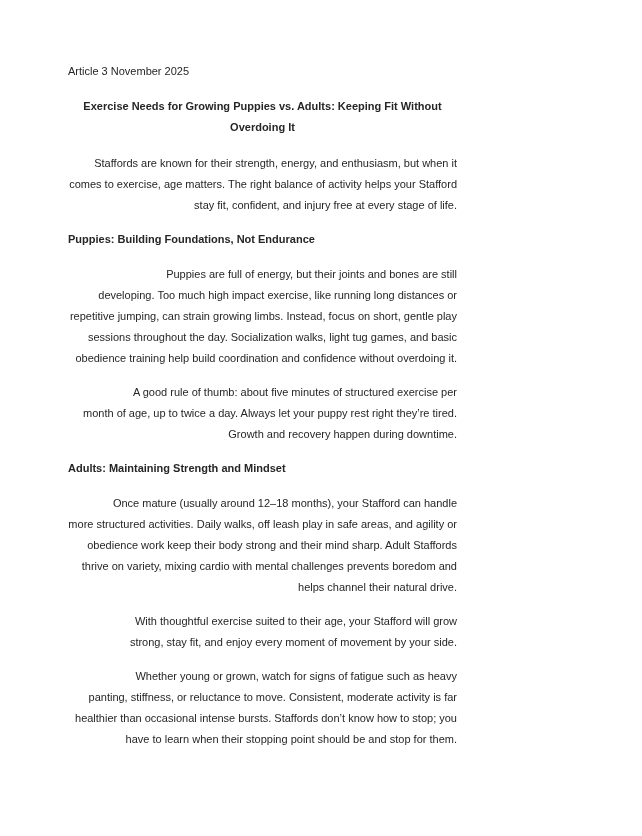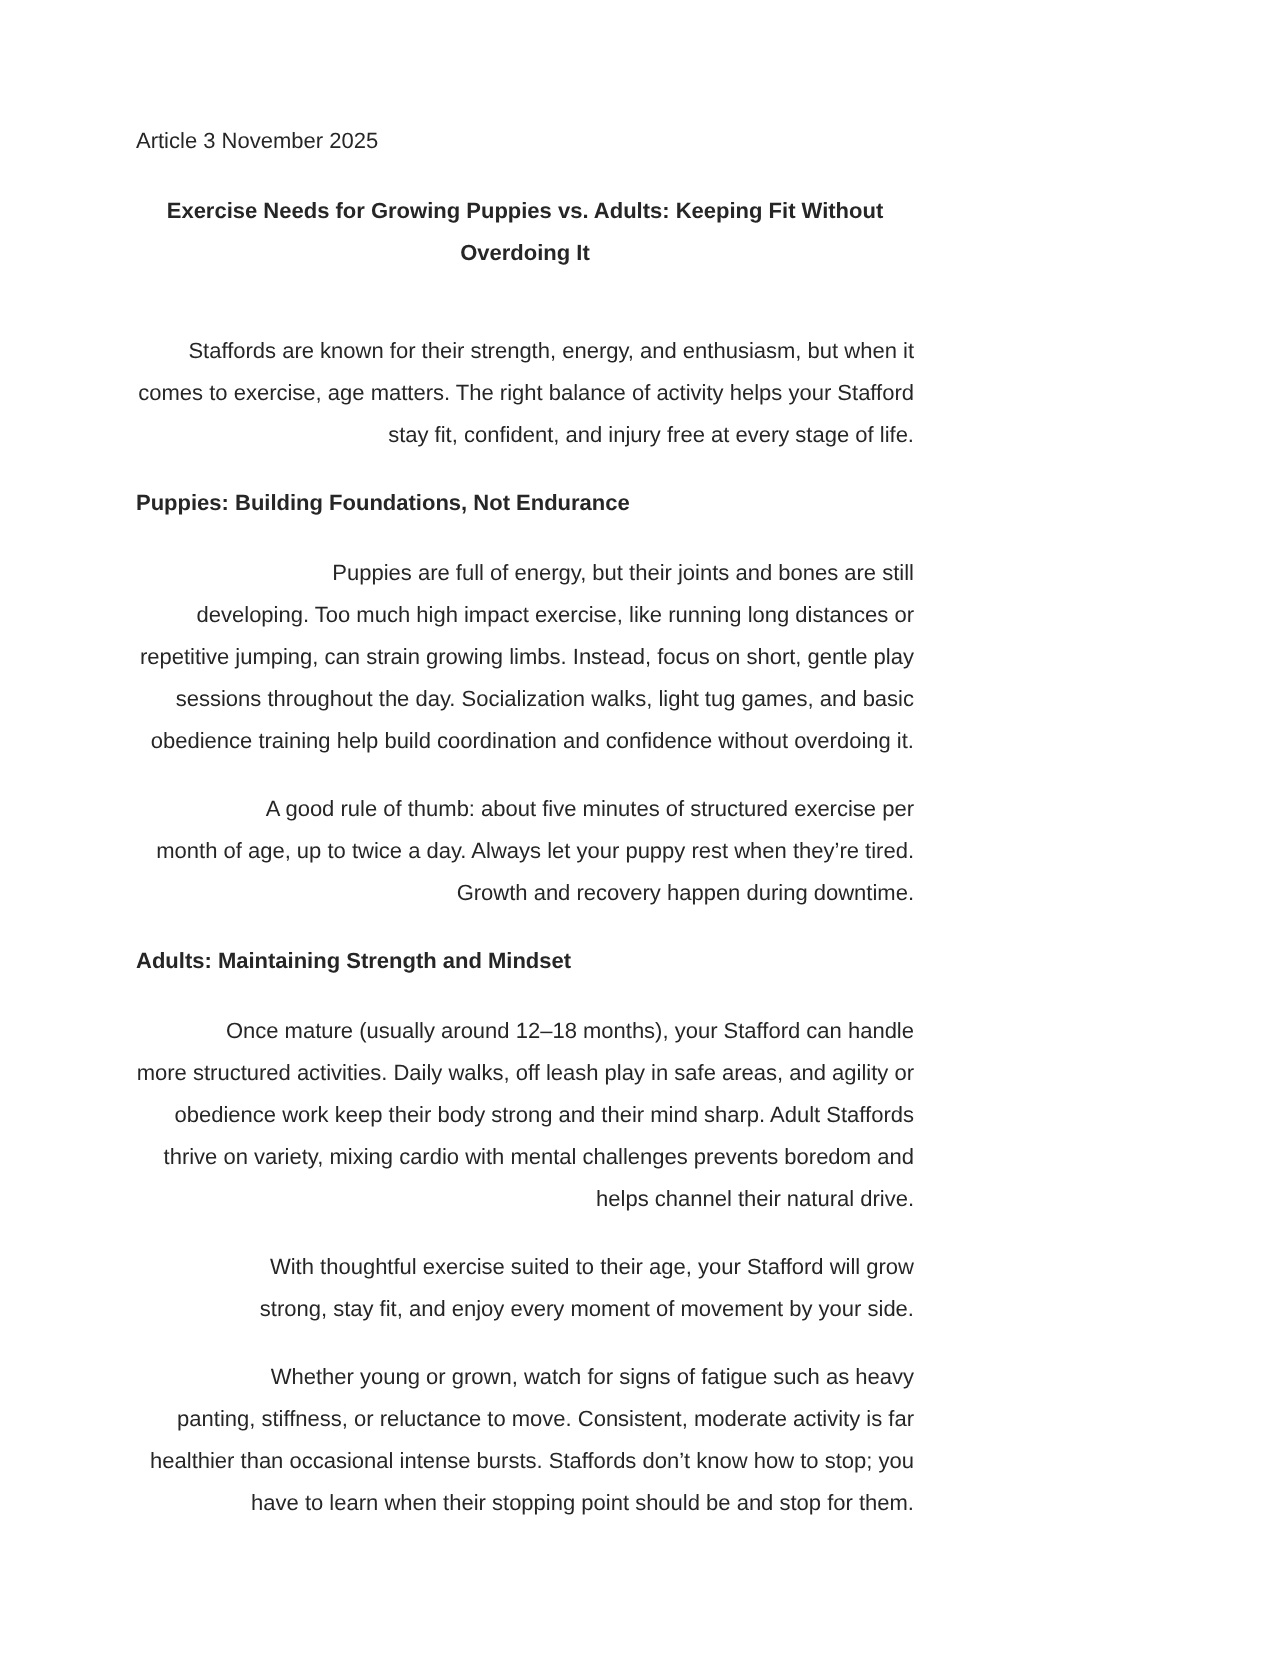--- a/index.html
+++ b/index.html
@@ -24,21 +24,21 @@
     padding: 61px 67px 0 68px;
   }
 
   .date-line {
     margin-bottom: 14px;
   }
 
   .doc-title {
     font-weight: bold;
     text-align: center;
-    margin-bottom: 28px;
+    margin-bottom: 15px;
   }
 
   .para {
     margin-bottom: 13px;
     text-align: right;
   }
 
   .para.indented {
     text-indent: 40px;
   }
@@ -57,21 +57,21 @@
     <div class="date-line">Article 3 November 2025</div>
 
     <div class="doc-title">Exercise Needs for Growing Puppies vs. Adults: Keeping Fit Without Overdoing It</div>
 
     <div class="para">Staffords are known for their strength, energy, and enthusiasm, but when it comes to exercise, age matters. The right balance of activity helps your Stafford stay fit, confident, and injury free at every stage of life.</div>
 
     <div class="section-heading">Puppies: Building Foundations, Not Endurance</div>
 
     <div class="para indented">Puppies are full of energy, but their joints and bones are still developing. Too much high impact exercise, like running long distances or repetitive jumping, can strain growing limbs. Instead, focus on short, gentle play sessions throughout the day. Socialization walks, light tug games, and basic obedience training help build coordination and confidence without overdoing it.</div>
 
-    <div class="para indented">A good rule of thumb: about five minutes of structured exercise per month of age, up to twice a day. Always let your puppy rest when they’re tired. Growth and recovery happen during downtime.</div>
+    <div class="para indented">A good rule of thumb: about five minutes of structured exercise per month of age, up to twice a day. Always let your puppy rest right they’re tired. Growth and recovery happen during downtime.</div>
 
     <div class="section-heading">Adults: Maintaining Strength and Mindset</div>
 
     <div class="para indented">Once mature (usually around 12–18 months), your Stafford can handle more structured activities. Daily walks, off leash play in safe areas, and agility or obedience work keep their body strong and their mind sharp. Adult Staffords thrive on variety, mixing cardio with mental challenges prevents boredom and helps channel their natural drive.</div>
 
 
     <div class="para indented">With thoughtful exercise suited to their age, your Stafford will grow strong, stay fit, and enjoy every moment of movement by your side.</div>
 
     <div class="para indented">Whether young or grown, watch for signs of fatigue such as heavy panting, stiffness, or reluctance to move. Consistent, moderate activity is far healthier than occasional intense bursts. Staffords don’t know how to stop; you have to learn when their stopping point should be and stop for them.</div>
 

